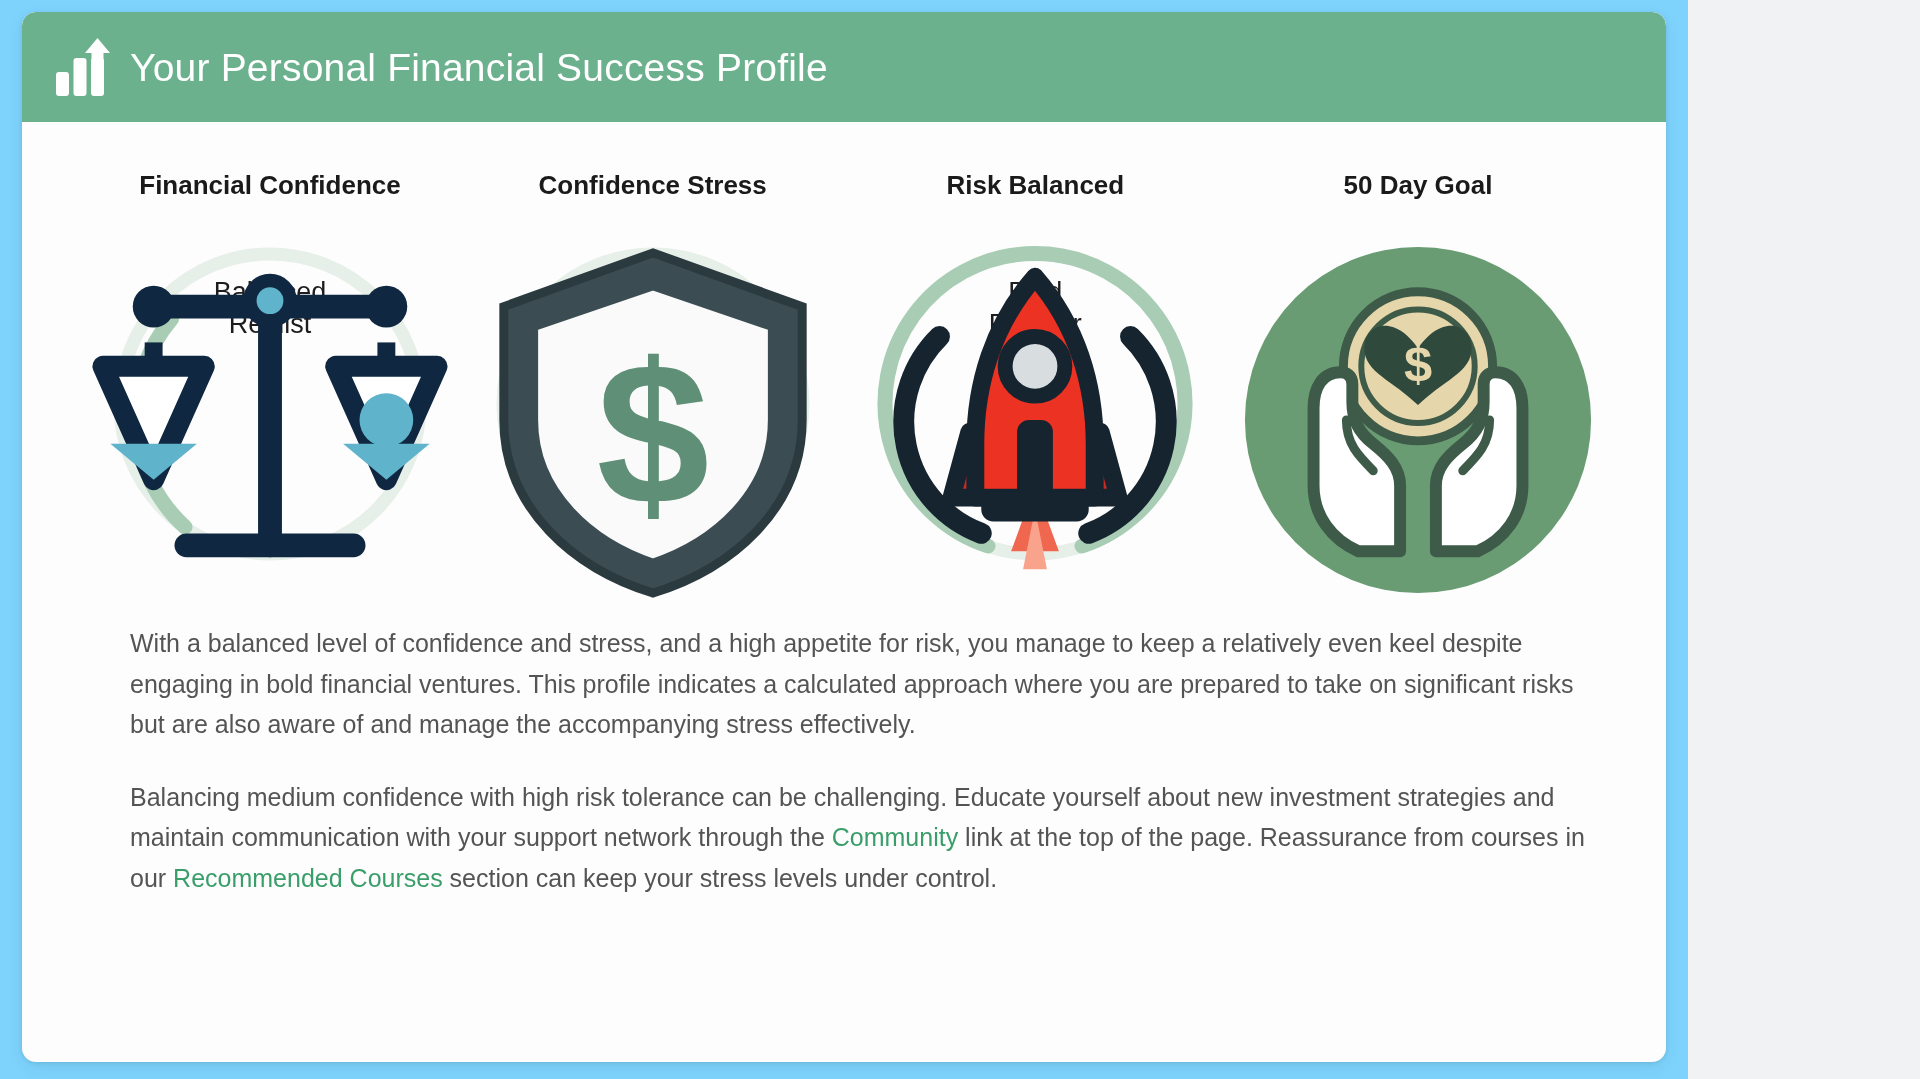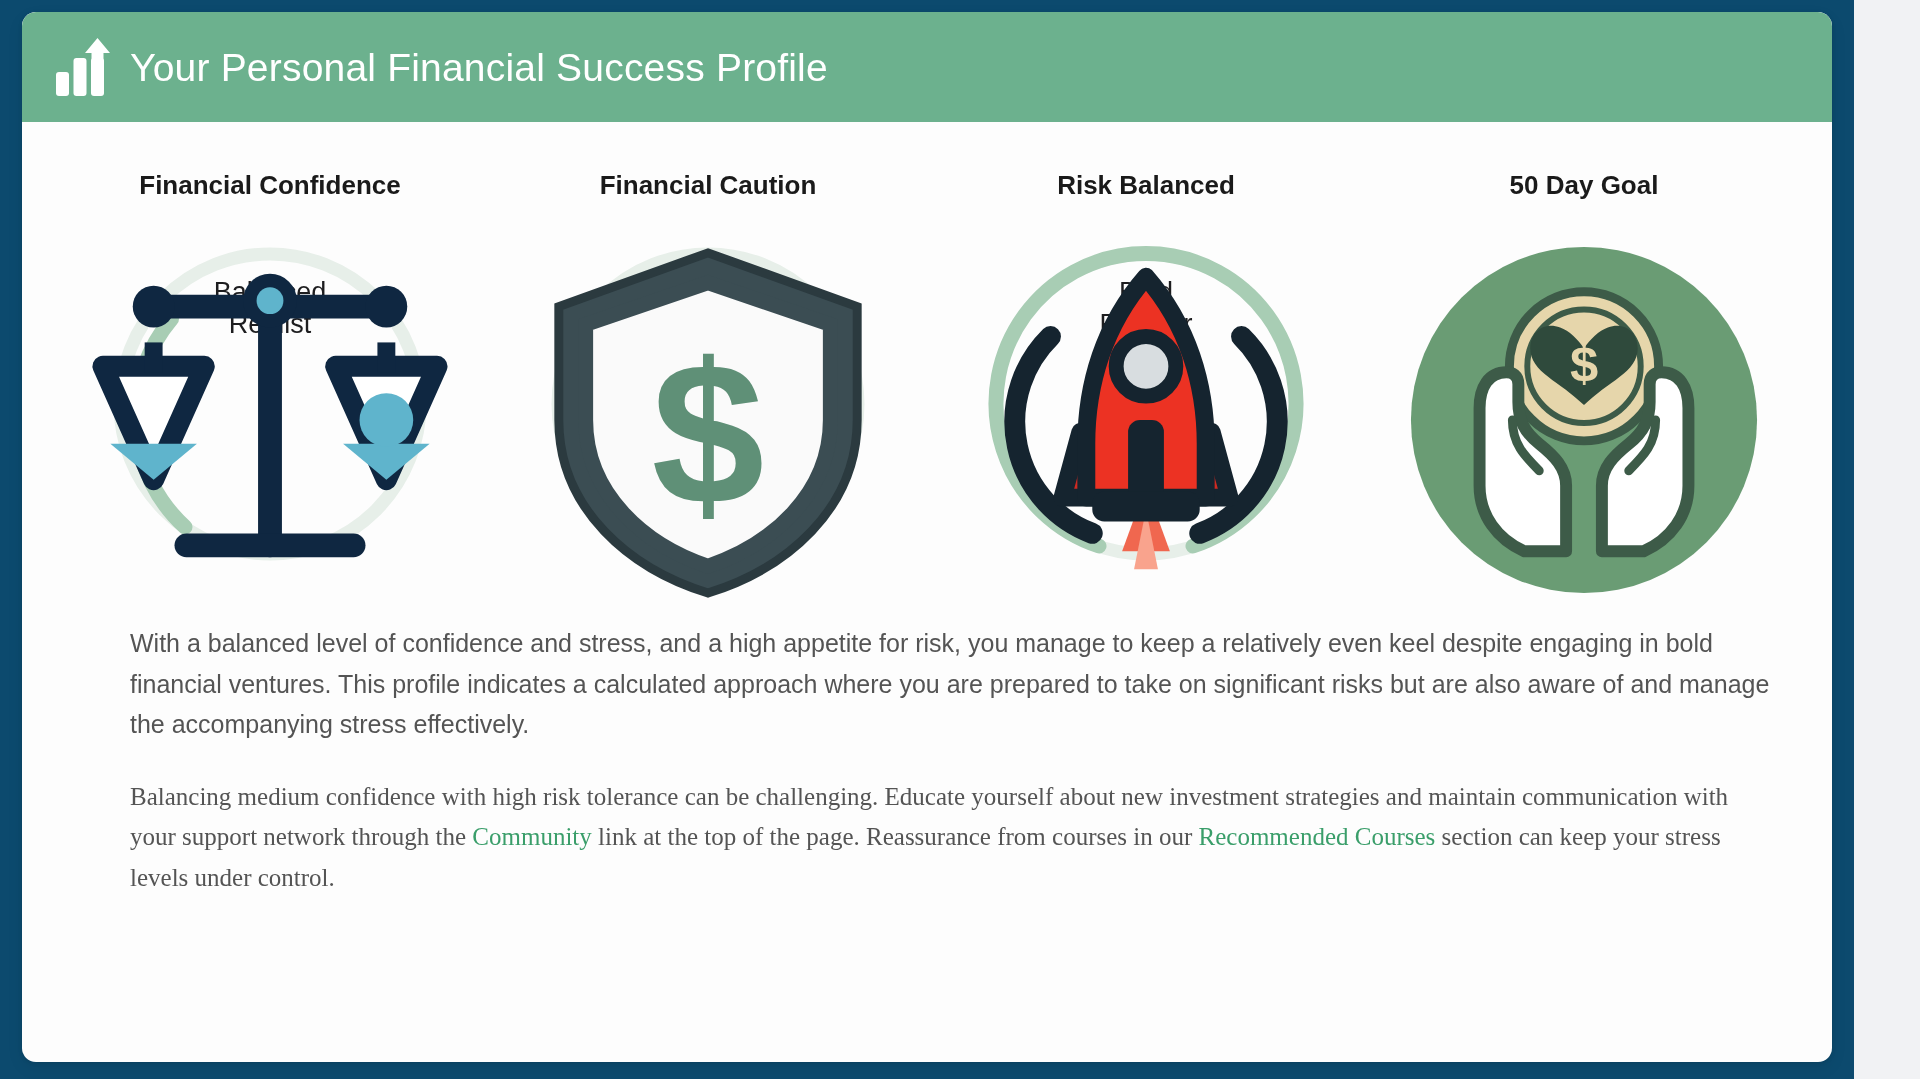--- a/index.html
+++ b/index.html
@@ -7,23 +7,23 @@
   html, body {
     width: 1920px;
     height: 1079px;
     background: #f1f2f4;
     font-family: "Liberation Sans", sans-serif;
     overflow: hidden;
   }
 
   #app {
     position: relative;
-    width: 1854px;
+    width: 1688px;
     height: 1079px;
-    background: #0c4a6e;
+    background: #7dd3fc;
     padding: 12px 22px 16px 22px;
   }
 
   .card {
     position: relative;
     width: 100%;
     height: 1050px;
     background: #fdfdfd;
     border-radius: 14px;
     box-shadow: 0 1px 4px rgba(0,0,0,0.10), 0 6px 18px rgba(0,0,0,0.06);
@@ -114,21 +114,21 @@
   
   .body-text {
     padding: 34px 60px 0 108px;
   }
   .body-text p {
     font-size: 25px;
     line-height: 1.62;
     color: #545454;
     margin-bottom: 32px;
   }
-  .body-text p:last-child { margin-bottom: 0; font-family: Liberation Serif, serif; }
+  .body-text p:last-child { margin-bottom: 0; }
   .tlink {
     color: #3a9e6a;
     text-decoration: none;
     cursor: pointer;
   }
 </style>
 </head>
 <body>
 
 <div id="app">
@@ -172,21 +172,21 @@
               <path d="M86.5 70 L115.5 70 L101 82 Z" fill="#5fb4cc"></path>
               <circle cx="101" cy="62" r="9" fill="#5fb4cc"></circle>
               <line x1="23" y1="36" x2="23" y2="46" stroke="#0f2741" stroke-width="6"></line>
               <line x1="101" y1="36" x2="101" y2="46" stroke="#0f2741" stroke-width="6"></line>
             </svg>
           </div>
         </div>
       </div>
 
       <div class="gauge">
-        <div class="gauge-title">Financial Caution</div>
+        <div class="gauge-title">Confidence Stress</div>
         <div class="gauge-ring">
           <svg viewBox="0 0 370 370">
             <circle cx="185" cy="185" r="150" fill="none" stroke="#e7efe9" stroke-width="13" stroke-linecap="round"></circle>
             <path d="M 100 308 A 150 150 0 0 1 86.5 100" fill="none" stroke="#a8cdb4" stroke-width="15" stroke-linecap="round"></path>
           </svg>
           <div class="gauge-center">
             <div class="gauge-label">Capital
 Caution</div>
             <svg class="gauge-icon" viewBox="0 0 124 124">
               <path d="M62 6 L112 24 L112 62 C112 92 88 112 62 120 C36 112 12 92 12 62 L12 24 Z" fill="#3b4d53" stroke="#2b3a3f" stroke-width="3"></path>

